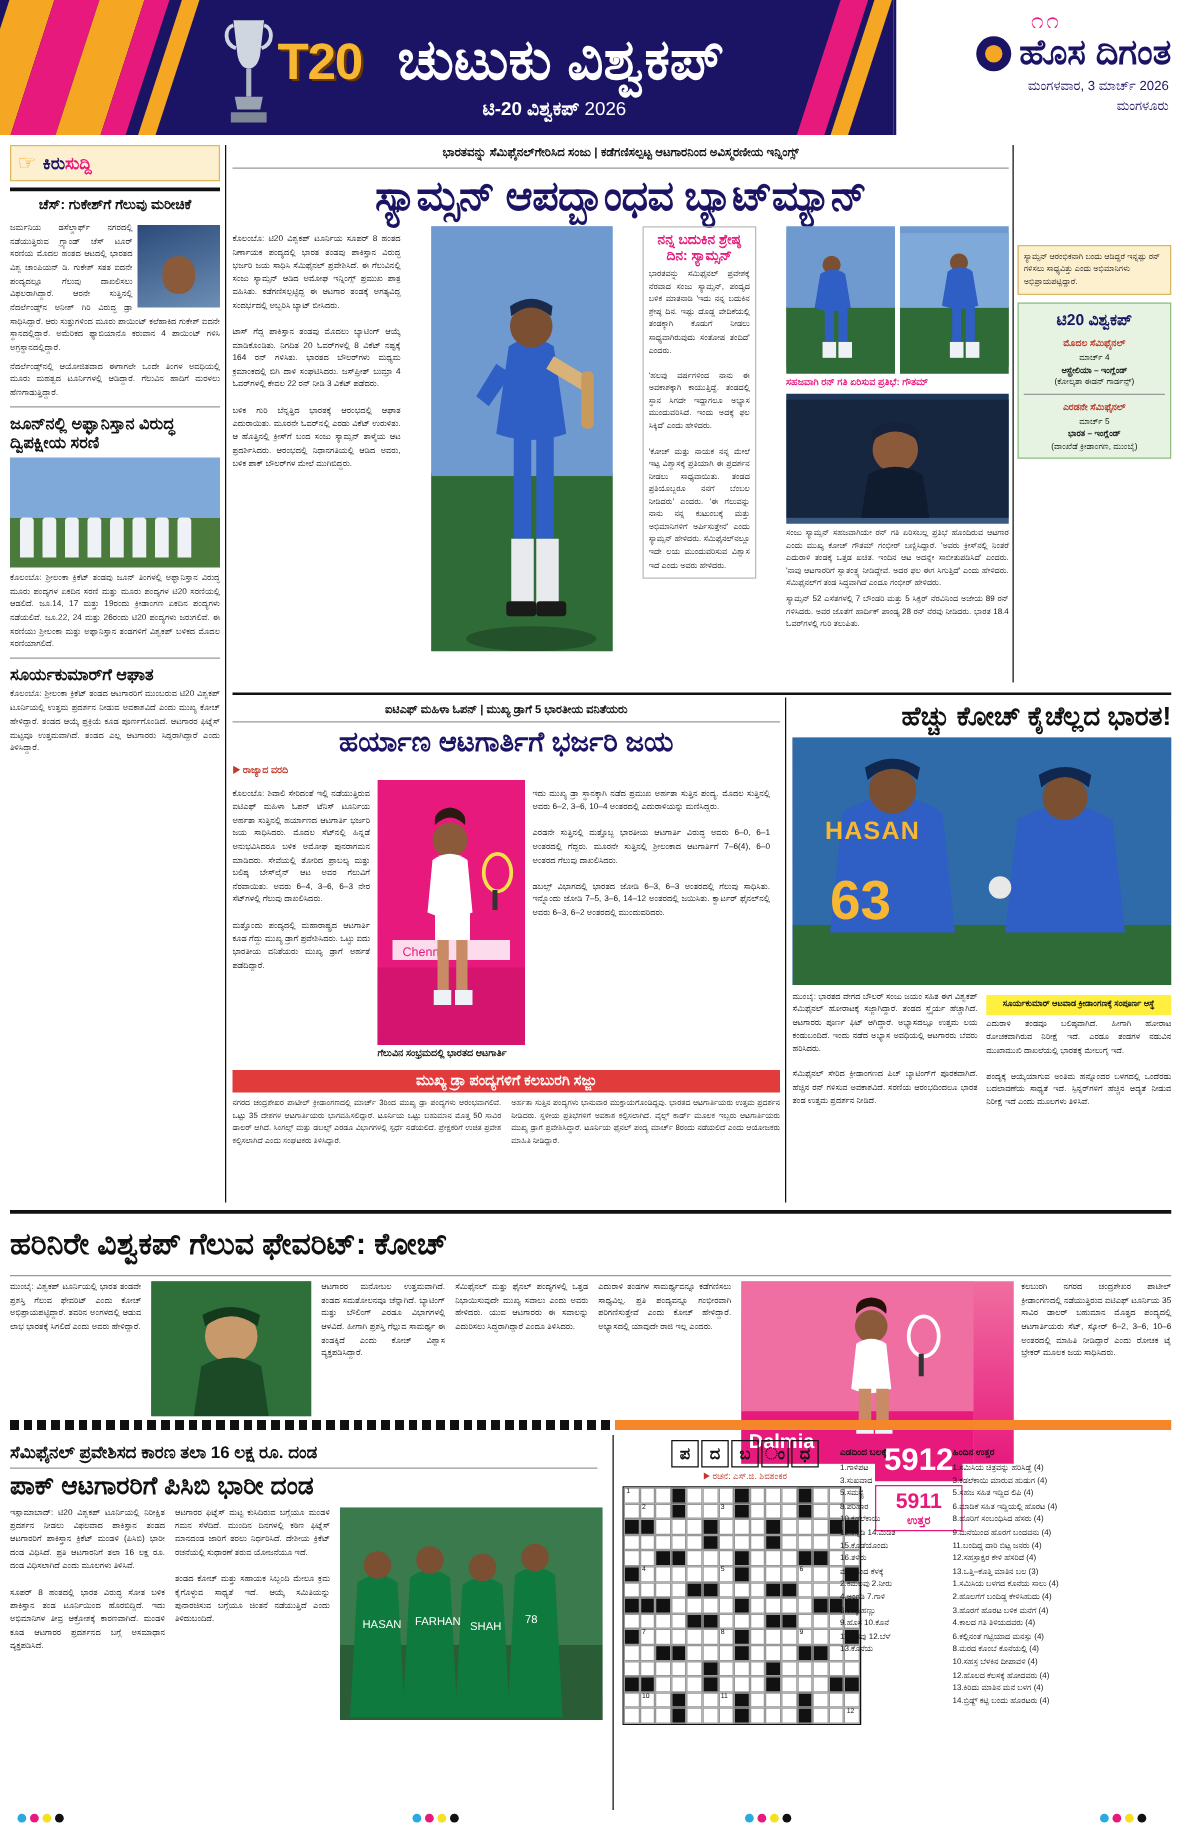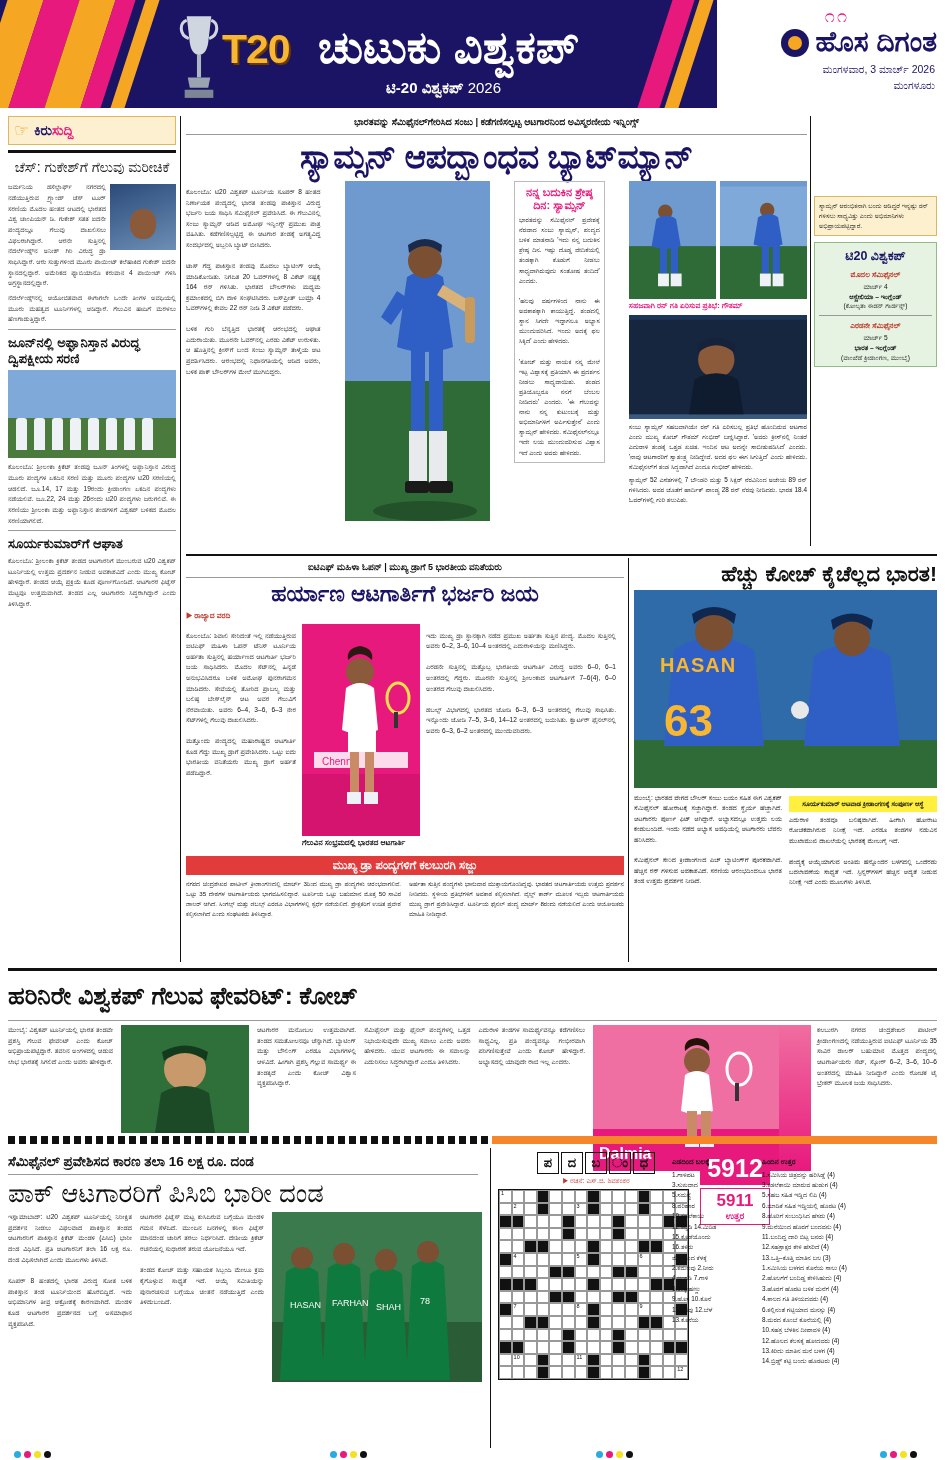--- a/index.html
+++ b/index.html
@@ -92,21 +92,21 @@
   .rail-badge {
     display: flex; align-items: center; gap: 5px;
     background: #fdf0d0; border: 1px solid #e0b85c;
     padding: 3px 5px; margin-bottom: 5px;
   }
   .rail-badge .hand { font-size: 17px; color: #f5a623; }
   .rail-badge .txt { font-size: 13.5px; font-weight: bold; color: #e8197d; }
   .rail-badge .txt b { color: #1b1464; }
 
   .rail-sub {
-    font-size: 14px; font-weight: normal; color: #111; text-align: center;
+    font-size: 11px; font-weight: bold; color: #111; text-align: center;
     line-height: 1.45; margin: 4px 0 5px;
   }
   .rail-photo {
     width: 100%; height: 78px; background: linear-gradient(160deg,#2b4a7a,#6d8fb5);
     position: relative; overflow: hidden; margin: 4px 0;
   }
   .rail-photo.square { height: 66px; width: 66px; float: right; margin: 2px 0 3px 4px; }
   .photo-face {
     position: absolute; left: 50%; top: 38%; transform: translateX(-50%);
     width: 26px; height: 30px; border-radius: 45%; background: #8a5a3b;
@@ -271,21 +271,21 @@
     width: 120px; font-size: 6.6px; line-height: 1.62; text-align: justify;
   }
 
   
   .foot {
     position: absolute; left: 8px; top: 1148px; width: 929px;
   }
   .dashbar { height: 8px; background: repeating-linear-gradient(90deg,#111 0 7px,#fff 7px 11px); }
   .dashbar-orange { height: 8px; background: #f5862a; }
   .foot-kicker { font-size: 13.5px; font-weight: bold; margin: 6px 0 2px; }
-  .foot-head { font-size: 26px; font-weight: normal; color: #111; line-height: 1.08; }
+  .foot-head { font-size: 20px; font-weight: bold; color: #111; line-height: 1.08; }
   .foot-grid { display: flex; gap: 8px; margin-top: 5px; }
   .foot-c { font-size: 6.6px; line-height: 1.62; text-align: justify; }
   .foot-photo {
     width: 210px; height: 170px;
     background: linear-gradient(#3b7a4c, #1f4a2b);
     position: relative; overflow: hidden;
   }
 
   
   .xw { position: absolute; left: 498px; top: 1152px; width: 196px; }

